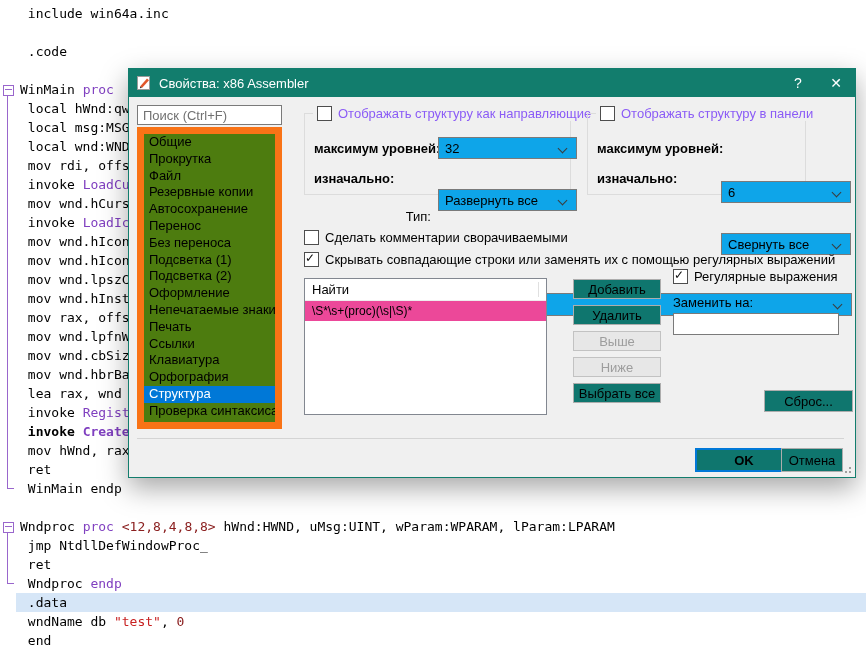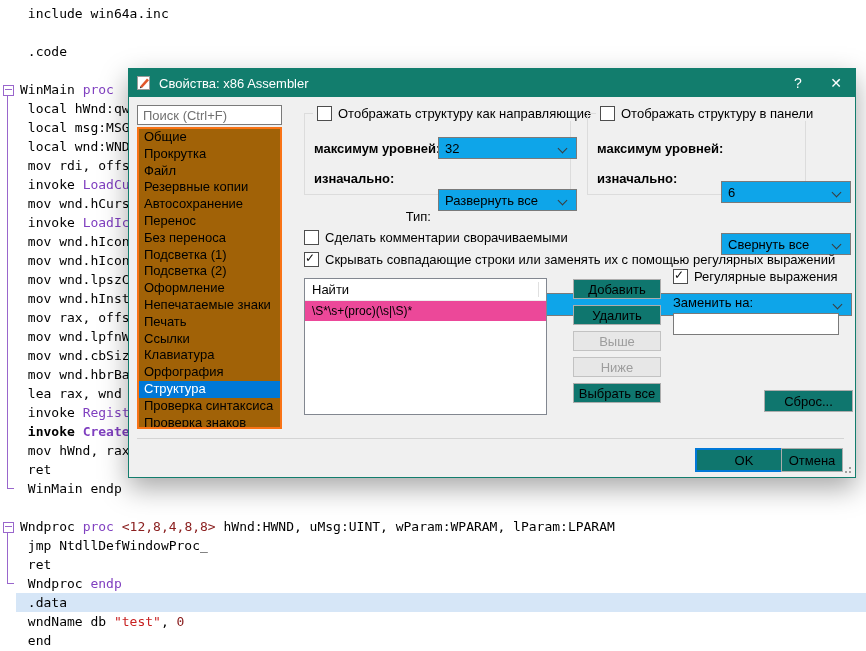--- a/index.html
+++ b/index.html
@@ -27,26 +27,26 @@
     box-shadow:0 10px 26px rgba(0,0,0,.35);box-sizing:border-box;}
   .titlebar{position:absolute;left:0;top:0;right:0;height:28px;background:var(--titlebar,#127d6d);
     color:#fff;display:flex;align-items:center;font-size:13px;}
   .titlebar .ticon{margin-left:7px;display:flex;}
   .titlebar .ttext{margin-left:7px;flex:1;}
   .tb-btn{width:38px;height:28px;line-height:28px;text-align:center;font-size:14px;color:#fff;}
   .abs{position:absolute;box-sizing:border-box;}
   .textbox{border:1px solid #7a7a7a;background:#fff;font-family:"Liberation Sans",sans-serif;
     font-size:13px;padding:1px 5px;box-sizing:border-box;outline:none;}
   .textbox::placeholder{color:#717171;}
-  .listbox{border:2px solid #f97316;background:#a16207;overflow:hidden;}
+  .listbox{border:7px solid #f97316;background:#4d7c0f;overflow:hidden;}
   .lb-item{height:16.8px;line-height:16.8px;padding-left:5px;font-size:13px;white-space:nowrap;}
   .lb-item.sel{background:var(--sel,#0078d7);color:#fff;}
   .groupbox{border:1px solid #dcdcdc;}
   .gb-caption{position:absolute;top:-8px;left:8px;background:#f0f0f0;padding:0 4px;
-    display:flex;align-items:center;gap:6px;font-size:13px;color:#000000;white-space:nowrap;}
+    display:flex;align-items:center;gap:6px;font-size:13px;color:#8b5cf6;white-space:nowrap;}
   .cb{width:13px;height:13px;border:1px solid #4d4d4d;background:#fff;display:inline-block;
     position:relative;flex:none;}
   .cb.checked::after{content:"\2713";position:absolute;left:0px;top:-1px;font-size:12px;
     line-height:13px;color:#111;}
   .row{position:absolute;display:flex;align-items:center;gap:6px;}
   .lbl{font-size:13px;color:#000;white-space:nowrap;}
   .lbl-b{font-size:13px;font-weight:bold;color:#000;white-space:nowrap;}
   .combo{border:1px solid #7a7a7a;background:#0ea5e9;font-size:13px;padding-left:6px;
     position:relative;display:flex;align-items:center;}
   .combo::after{content:"";position:absolute;right:10px;top:7px;width:6px;height:6px;
@@ -214,17 +214,17 @@
     <span class="cb checked"></span>
     <span class="lbl">Регулярные выражения</span>
   </div>
   <span class="lbl abs" style="left:544px;top:226px;">Заменить на:</span>
   <input class="textbox abs" style="left: 544px; top: 244px; width: 166px; height: 22px;" value="">
 
   <div class="btn abs" style="left:635px;top:321px;width:89px;height:22px;">Сброс...</div>
 
   <div class="sep" style="left:8px;top:369px;width:707px;"></div>
 
-  <div class="btn default abs" style="left:566px;top:379px;width:98px;height:24px;">OK</div>
+  <div class="btn default abs" style="left:566px;top:379px;width:98px;height:24px;font-weight:bold;">OK</div>
   <div class="btn abs" style="left:652px;top:379px;width:62px;height:24px;">Отмена</div>
 
   <div class="grip"></div>
 </div>
 
 </body></html>

